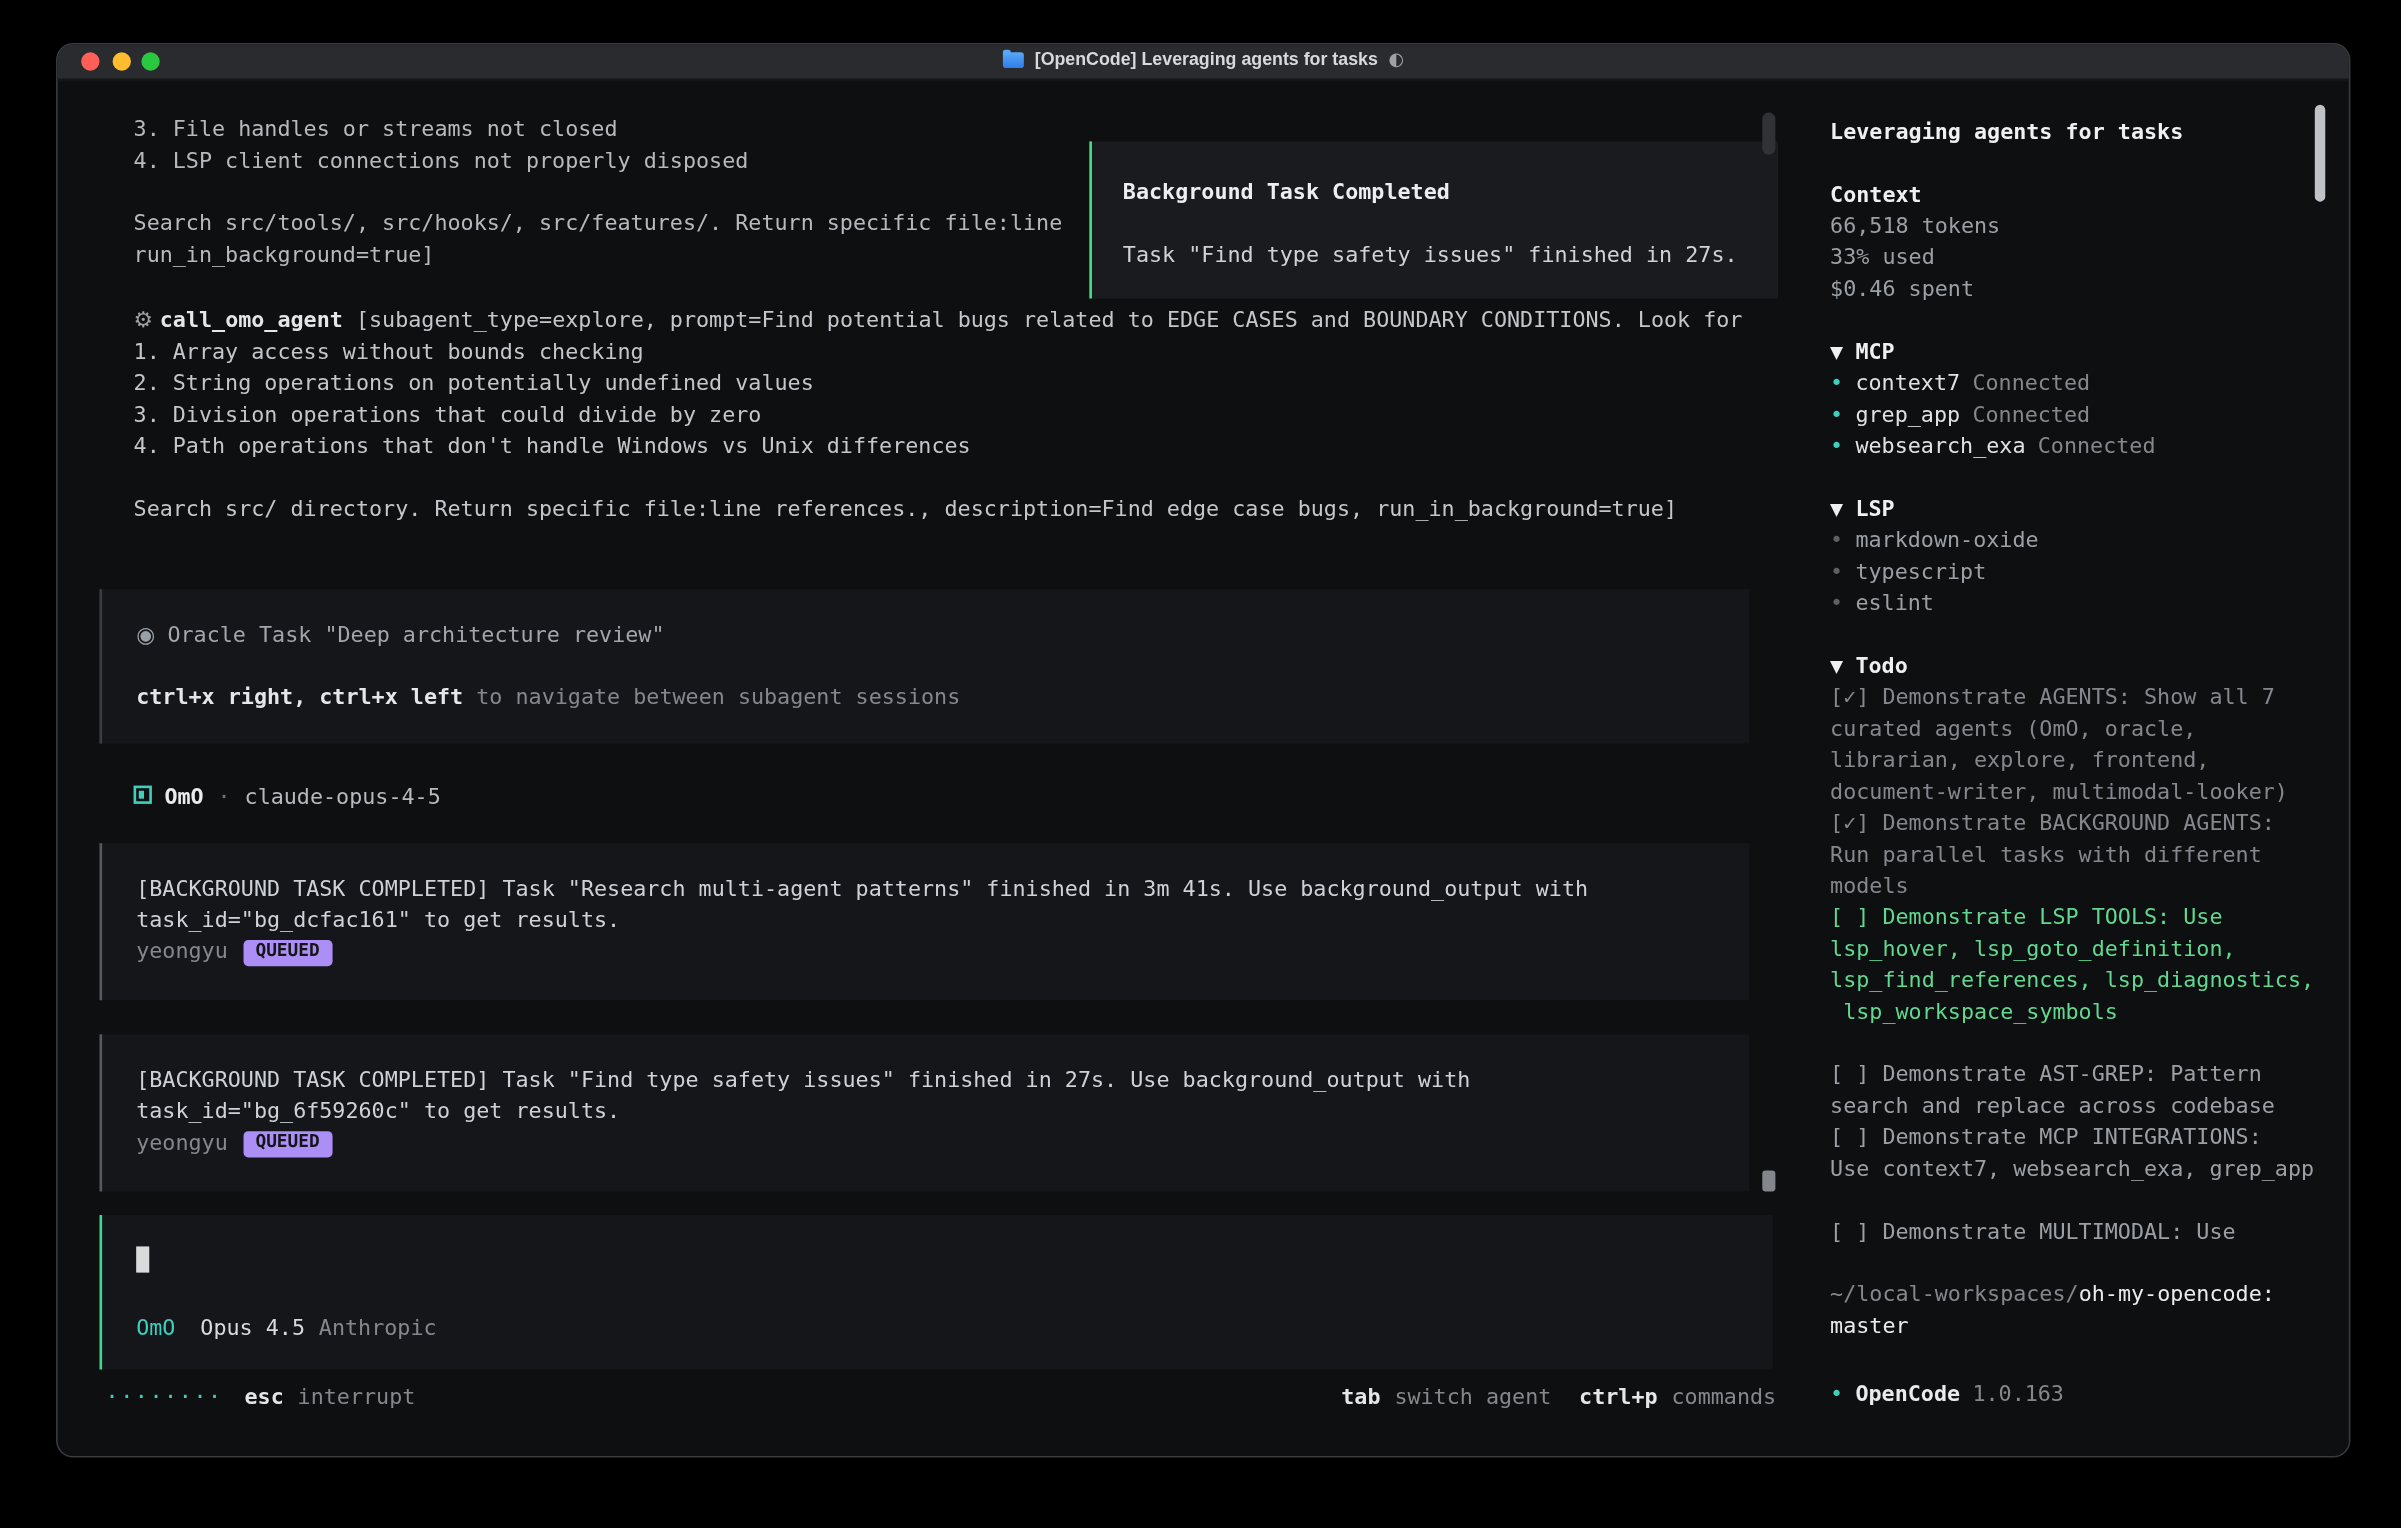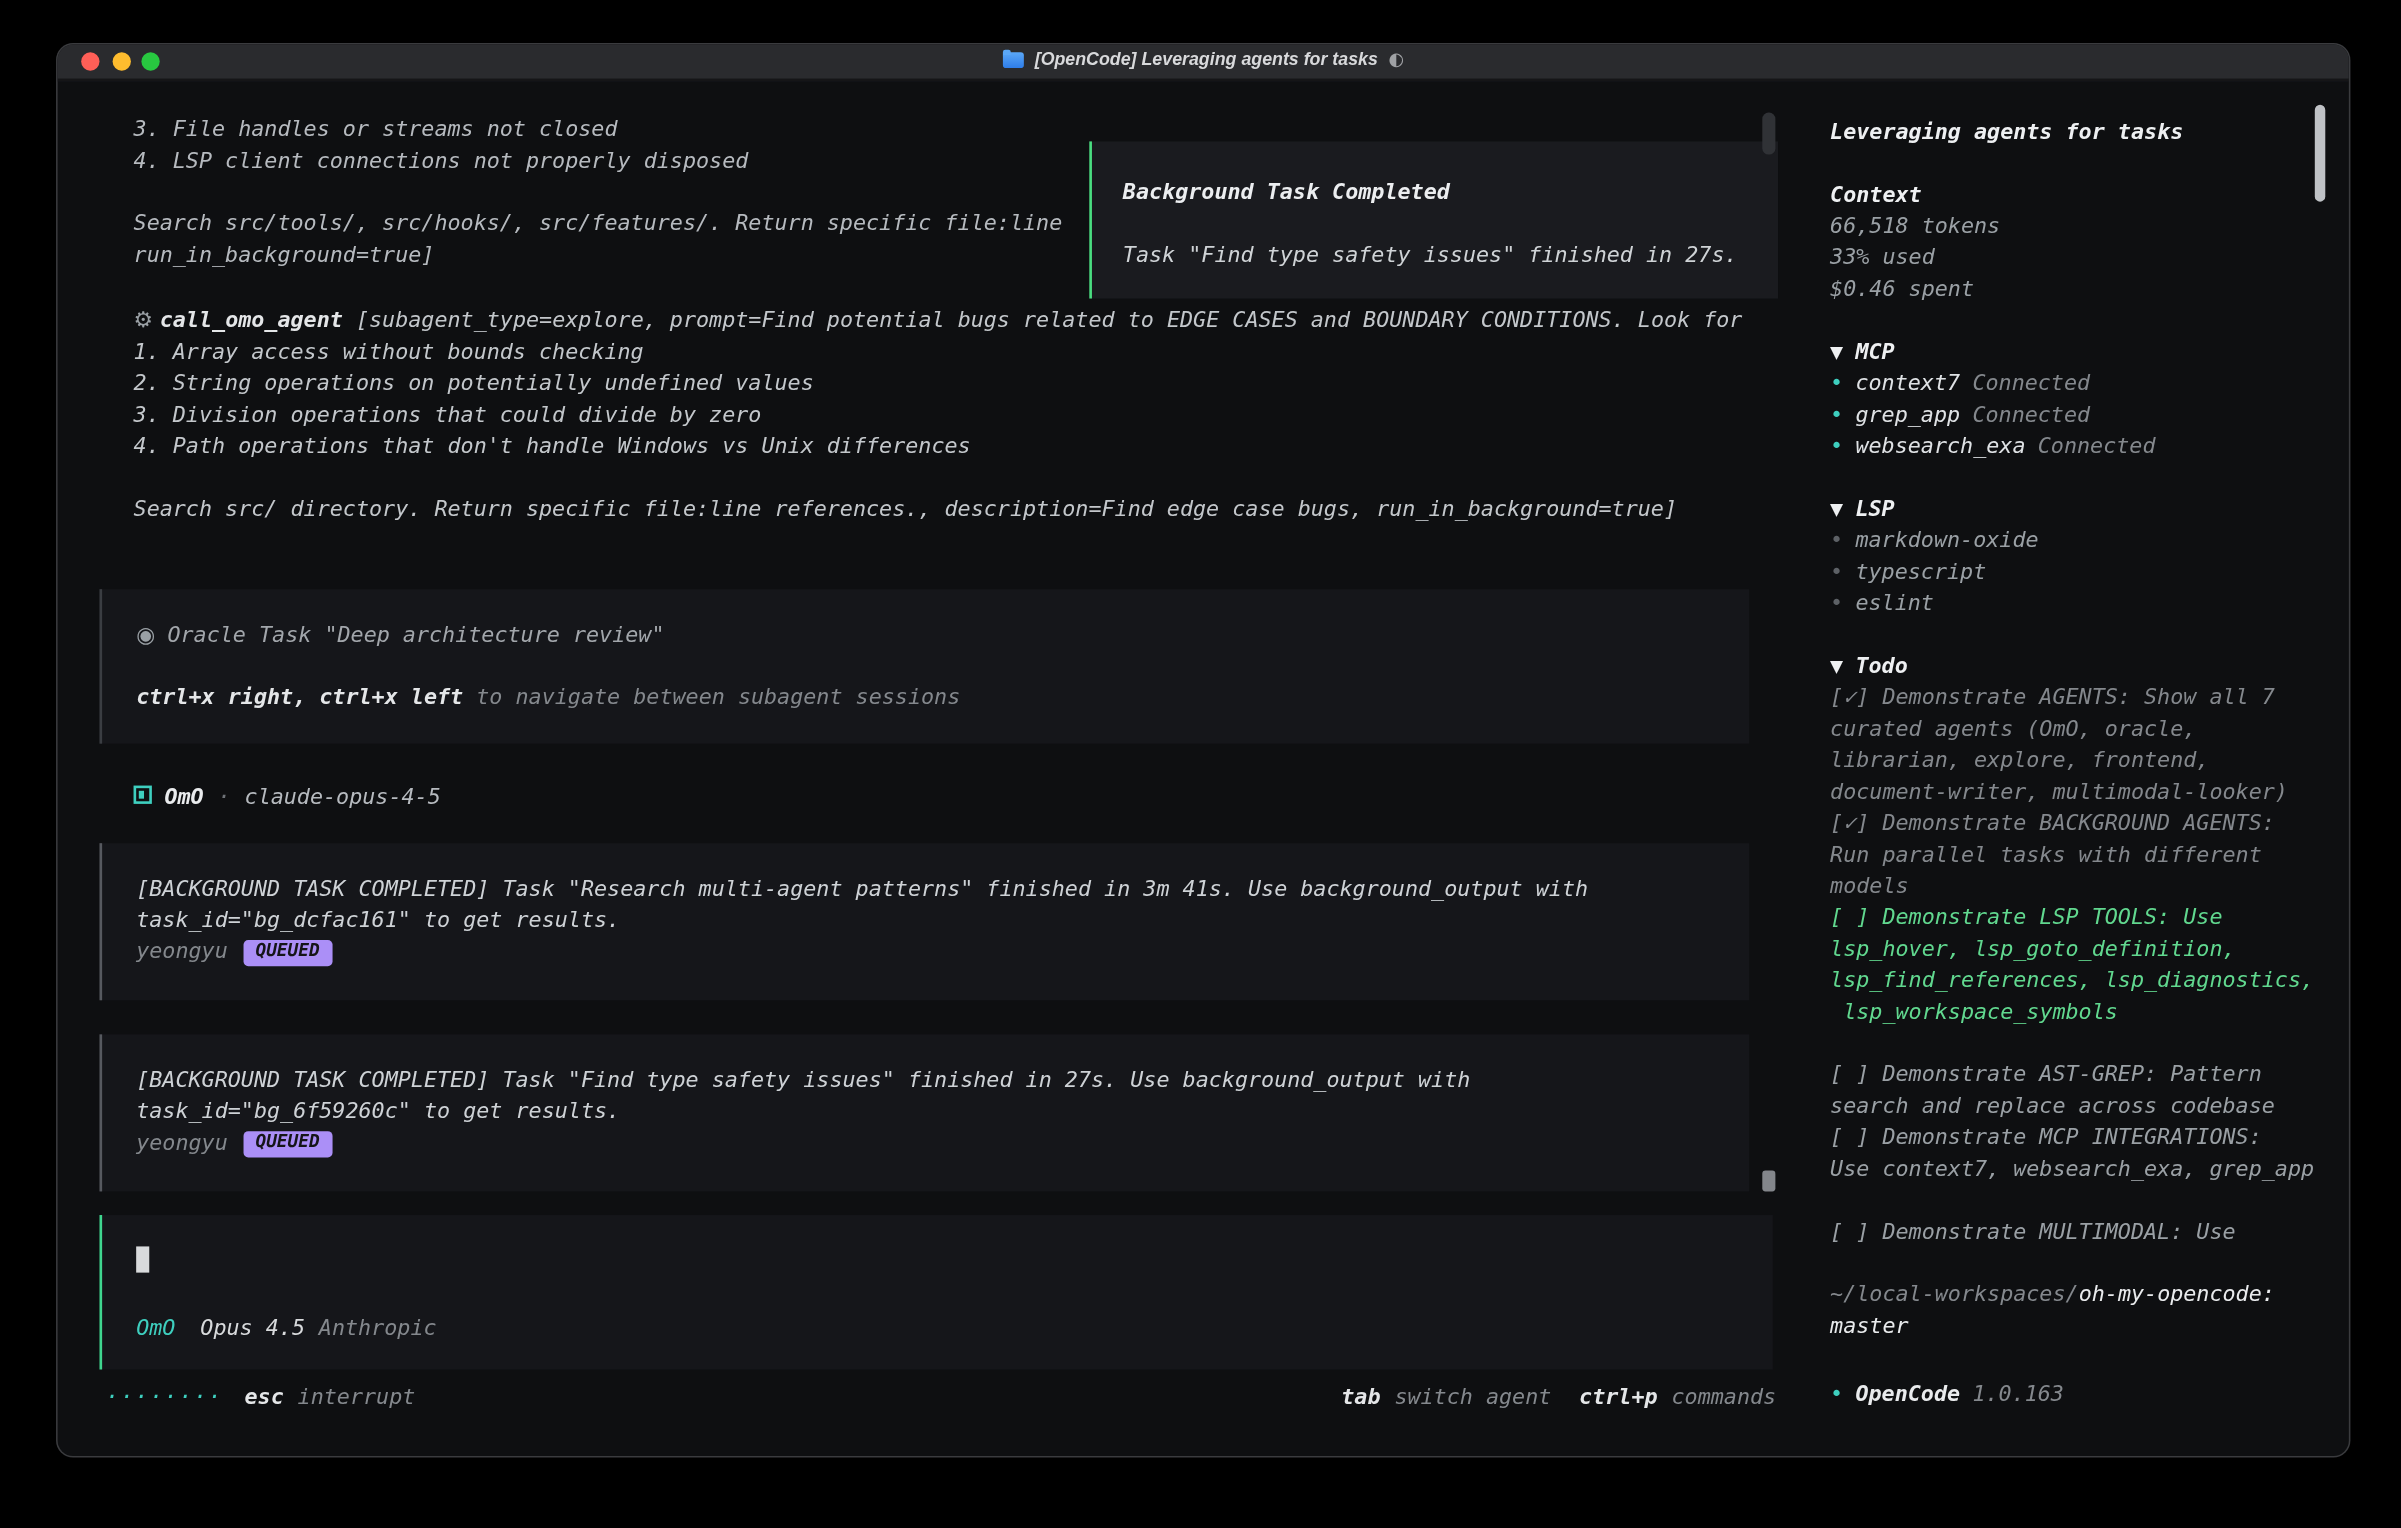--- a/index.html
+++ b/index.html
@@ -1,17 +1,17 @@
 <!DOCTYPE html>
 <html style="font-size:9.5px"><head>
 <meta charset="utf-8">
 <style>
   * { margin:0; padding:0; box-sizing:border-box; }
   html,body { background:#000; }
-  .stage { position:relative; width:2401px; height:1528px; background:#000; overflow:hidden;font-style:italic; }
+  .stage { position:relative; width:2401px; height:1528px; background:#000; overflow:hidden; }
   .scale { position:absolute; left:0; top:0; width:917px; height:584px;
            transform:scale(2.61856); transform-origin:0 0; }
 
   .window { position:absolute; left:22px; top:16.5px; width:875px; height:539px;
             background:#0e0f11; border-radius:5.9px; overflow:hidden;
             box-shadow:0 0 0 0.6px #3a3b3e, 0 17.7px 47px rgba(0,0,0,.85);
             font-family:"DejaVu Sans Mono","Liberation Mono",monospace;
             font-size:8.3px; line-height:12px; color:#b9bdc2; }
 
   

